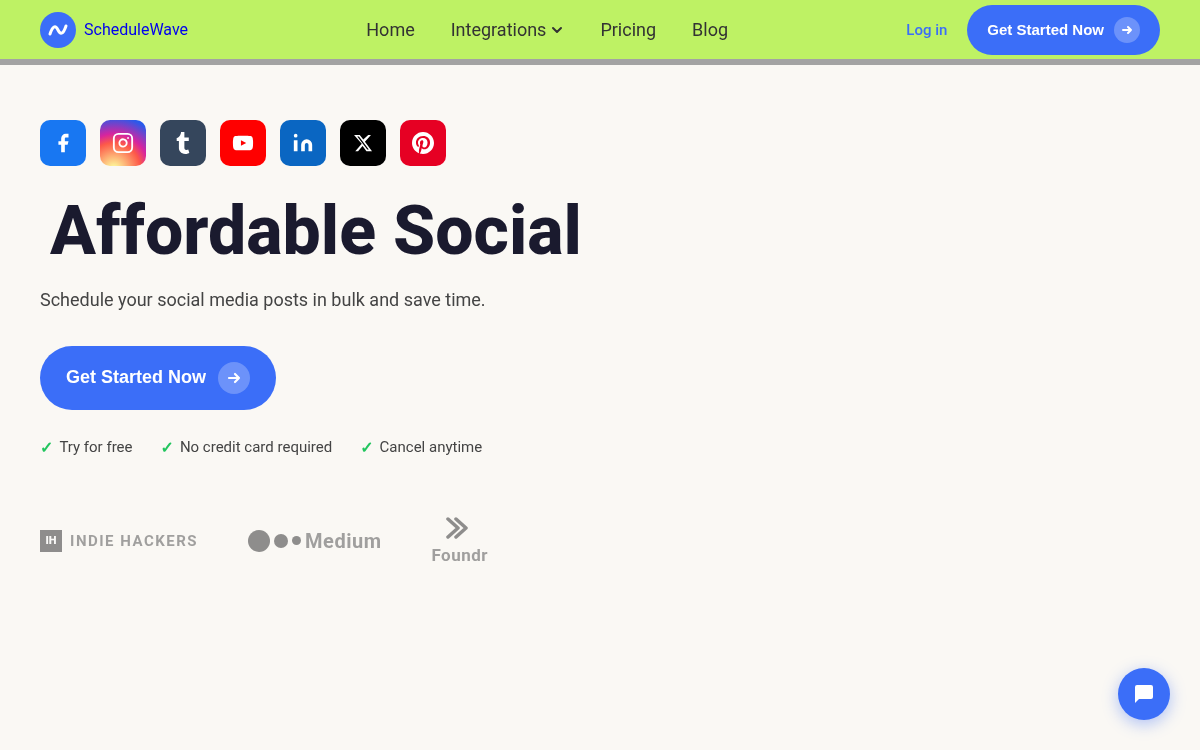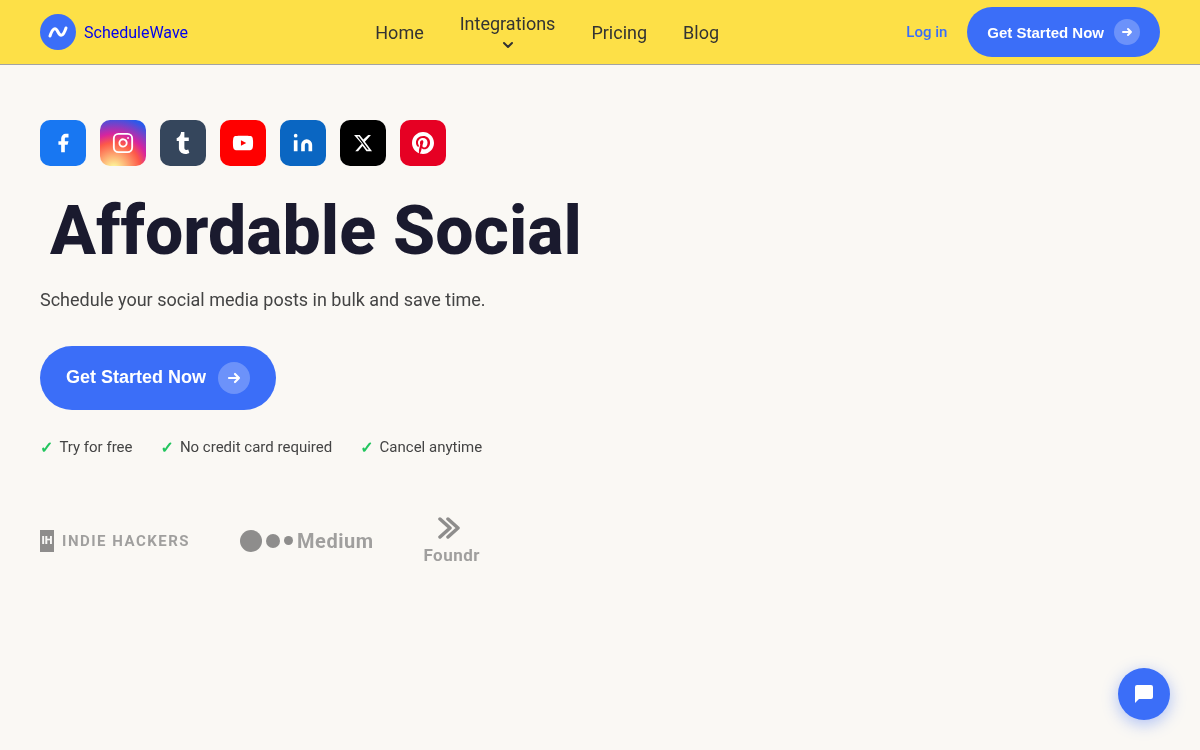--- a/index.html
+++ b/index.html
@@ -12,22 +12,22 @@
       position: relative;
     }
 
     
     nav {
       display: flex;
       align-items: center;
       justify-content: space-between;
       padding: 0 40px;
       height: 65px;
-      background: #fde047;
-      border-bottom: 1px solid #a3a3a3;
+      background: #bef264;
+      border-bottom: 6px solid #a3a3a3;
     }
     .nav-logo {
       display: flex;
       align-items: center;
       gap: 8px;
       text-decoration: none;
     }
     .nav-logo-icon {
       width: 36px;
       height: 36px;
@@ -41,21 +41,20 @@
     .nav-links a {
       text-decoration: none;
       color: #333;
       font-size: 18px;
       font-weight: 400;
     }
     .nav-integrations {
       display: flex;
       align-items: center;
       gap: 4px;
-      flex-direction: column;
     }
     .nav-integrations svg {
       color: #333;
     }
     .nav-right {
       display: flex;
       align-items: center;
       gap: 20px;
     }
     .login-btn {
@@ -197,21 +196,21 @@
       filter: grayscale(100%);
     }
     .press-logo-text {
       font-size: 15px;
       font-weight: 700;
       color: #8b5cf6;
       letter-spacing: 1.5px;
       text-transform: uppercase;
     }
     .indie-hackers-box {
-      width: 14px;
+      width: 22px;
       height: 22px;
       background: #555;
       display: flex;
       align-items: center;
       justify-content: center;
       color: #faf8f4;
       font-size: 11px;
       font-weight: 900;
     }
     .medium-logo {

